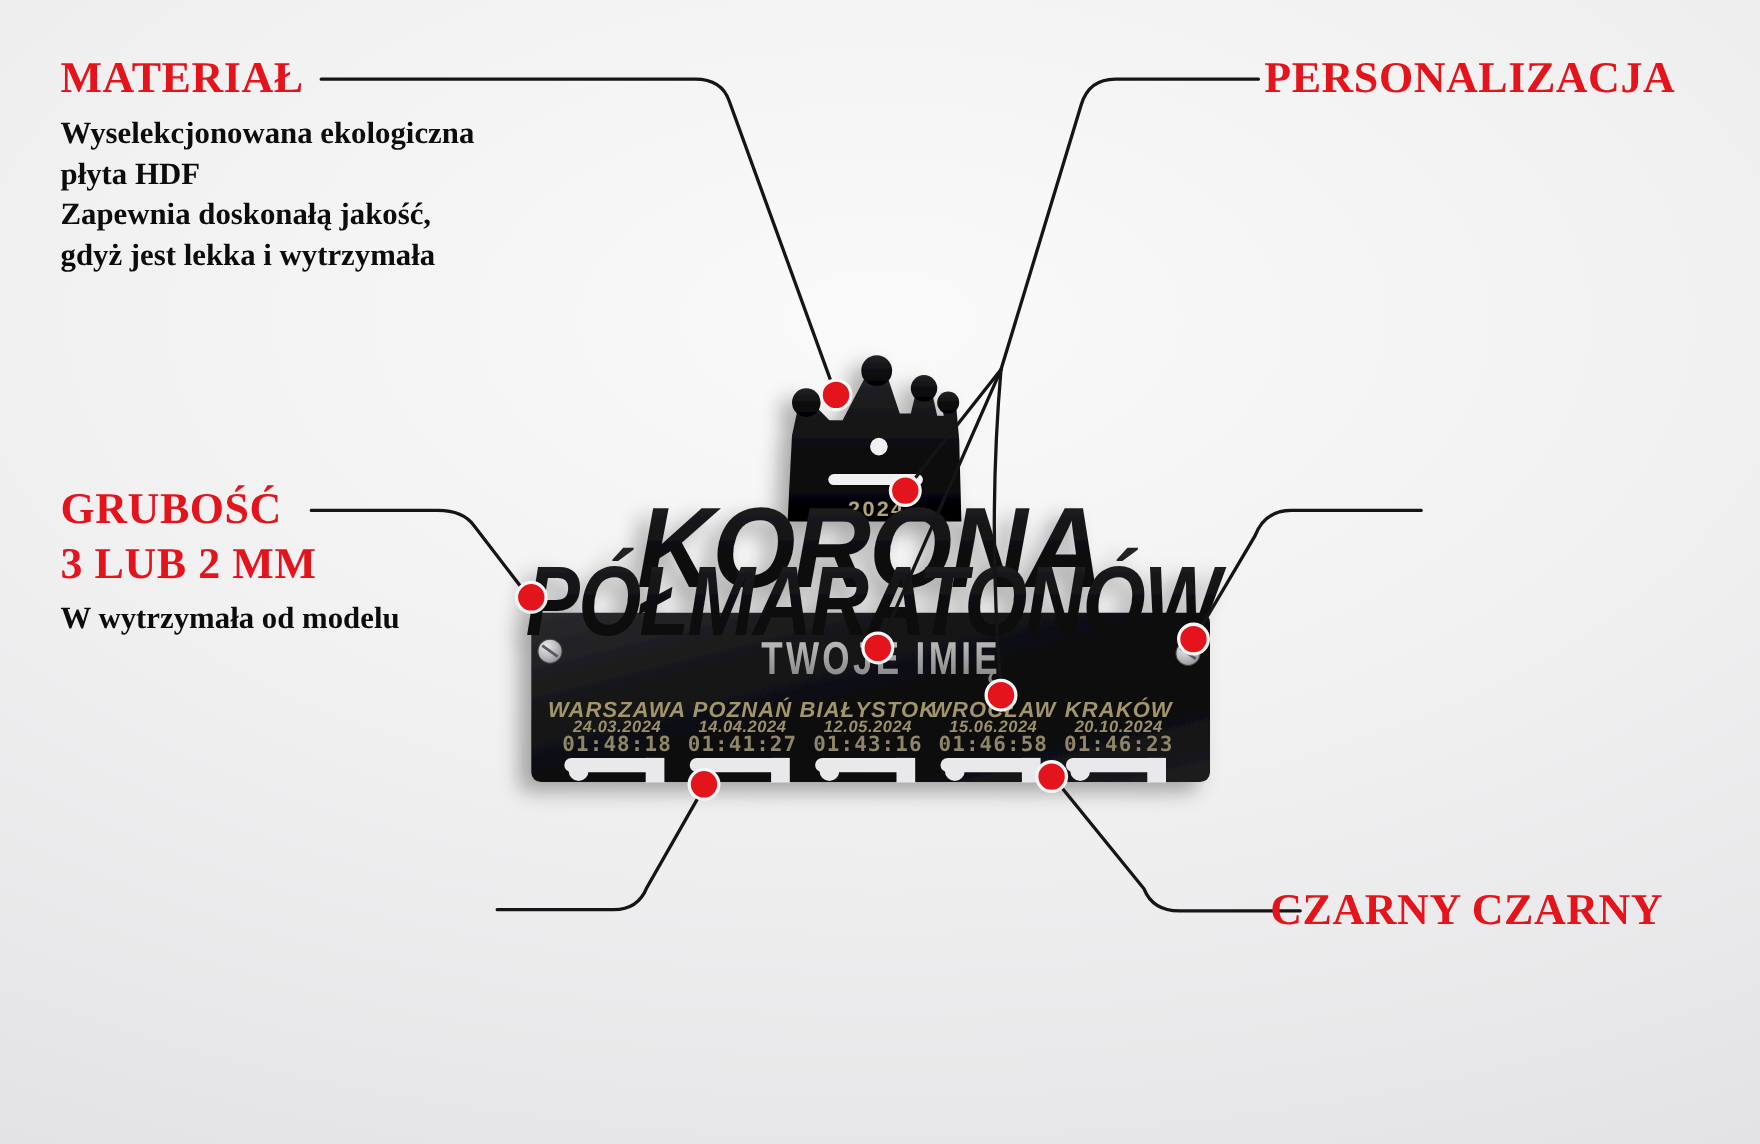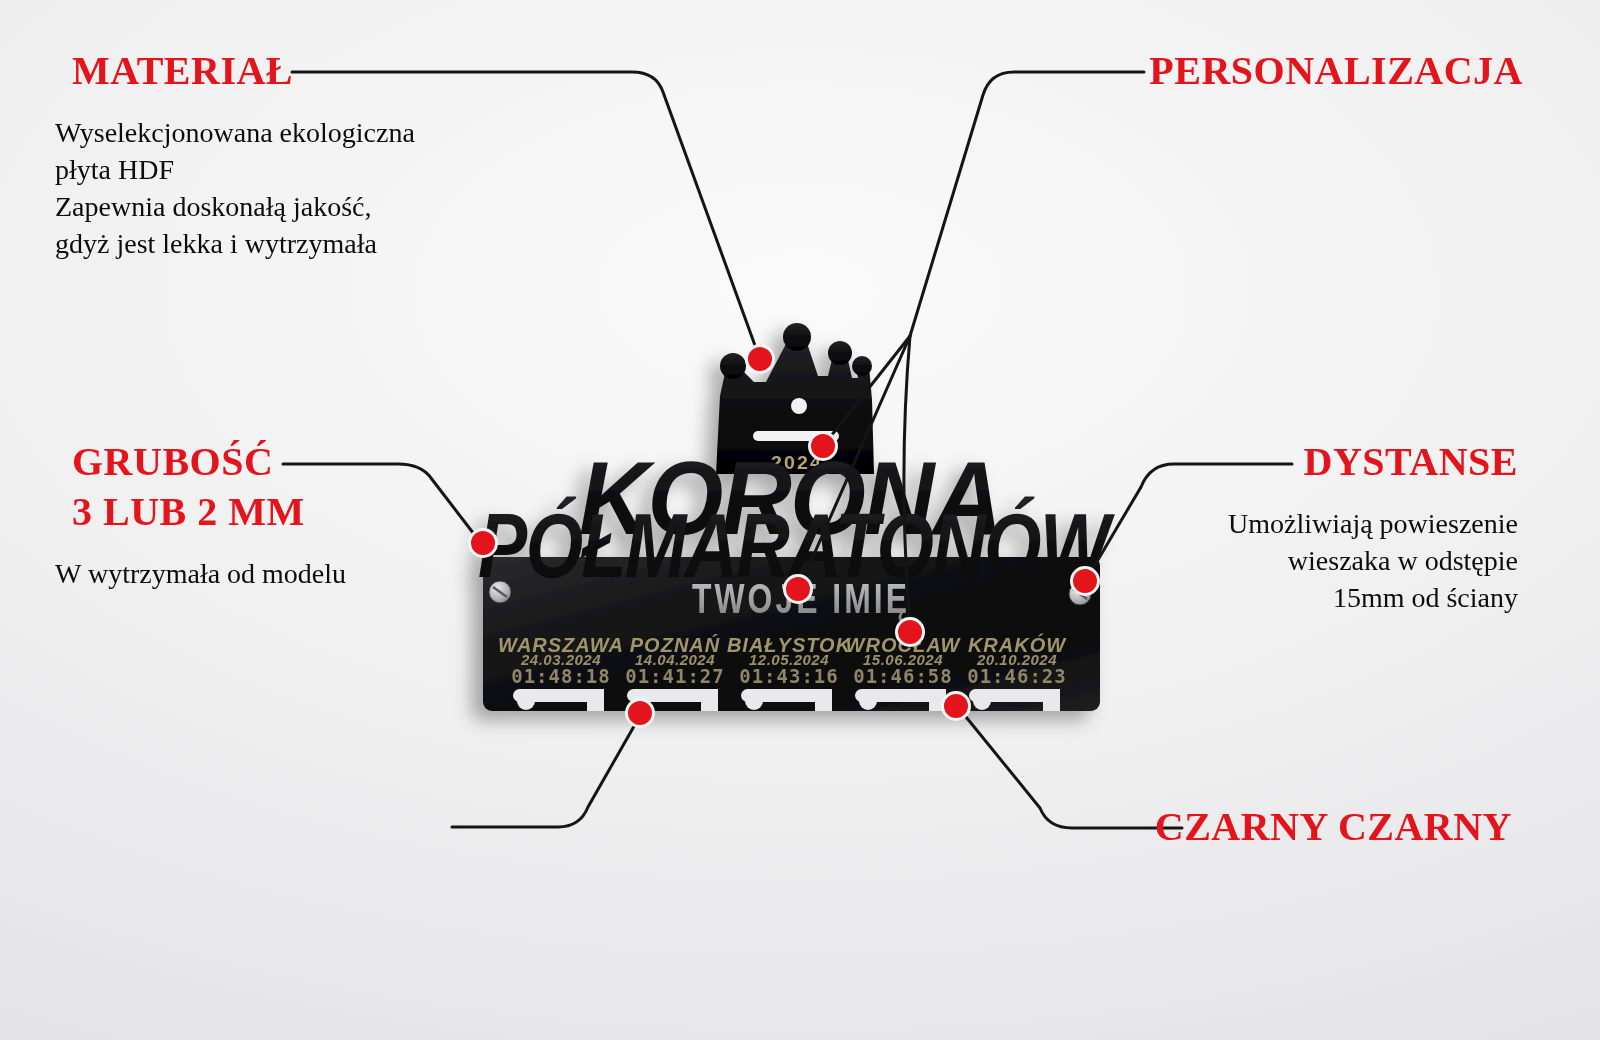--- a/index.html
+++ b/index.html
@@ -6,25 +6,25 @@
   body{
     width:1600px;height:1040px;position:relative;overflow:hidden;
     background:radial-gradient(115% 95% at 50% 28%, #fafafa 0%, #f0f0f1 45%, #e7e7e9 75%, #dfdfe2 100%);
     font-family:"Liberation Serif", serif;
   }
   .stage{position:absolute;inset:0;}
   svg{position:absolute;left:0;top:0;}
   .callout{position:absolute;z-index:5;}
   .callout .title{
     font-weight:bold;font-size:40px;line-height:50px;color:#e4141c;
-    letter-spacing:0.5px;white-space:pre-line;margin-left:17px;
+    letter-spacing:0.5px;white-space:pre-line;
   }
   .callout .body{
-    font-weight:normal;font-size:28px;line-height:37px;color:#0c0c0c;
-    margin-top:18px;white-space:pre-line;
+    font-weight:bold;font-size:28px;line-height:37px;color:#0c0c0c;
+    margin-top:7px;white-space:pre-line;
   }
   .align-right{text-align:right;}
   .leader{fill:none;stroke:#151515;stroke-width:3;stroke-linecap:round;}
   .dot{fill:#e4141c;stroke:#f6f6f6;stroke-width:3;}
   .product-letter{font-family:"Liberation Sans", sans-serif;font-weight:bold;font-style:italic;}
   .engrave{font-family:"Liberation Sans", sans-serif;font-weight:bold;}
   .seg{font-family:"DejaVu Sans Mono", monospace;font-weight:bold;}
 </style>
 </head>
 <body>
@@ -178,25 +178,19 @@
   <div class="callout align-right" style="right:77px;top:46px;text-align:center;">
     <div class="title">PERSONALIZACJA</div>
   </div>
 
   <div class="callout" style="left:55px;top:437px;">
     <div class="title">GRUBOŚĆ
 3 LUB 2 MM</div>
     <div class="body">W wytrzymała od modelu</div>
   </div>
 
-  <div class="callout align-right" style="right:82px;top:437px;">
-    <div class="title">DYSTANSE</div>
-    <div class="body">Umożliwiają powieszenie
-wieszaka w odstępie
-15mm od ściany</div>
-  </div>
 
 
   <div class="callout align-right" style="right:88px;top:802px;">
     <div class="title">CZARNY CZARNY</div>
   </div>
 
 </div>
 
 </body></html>

